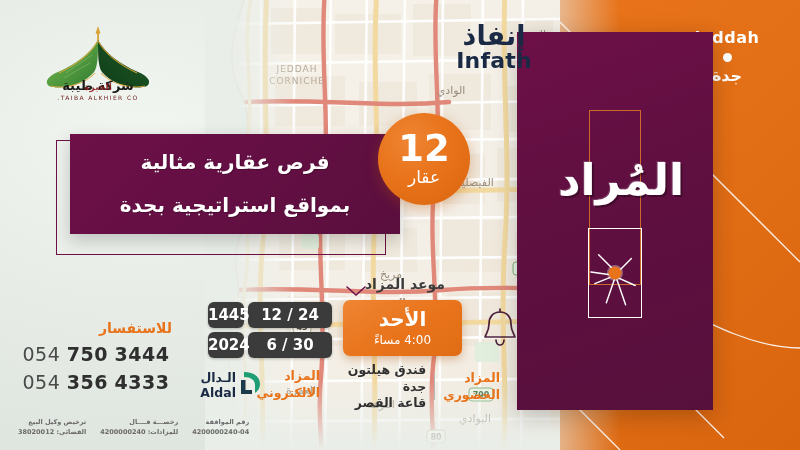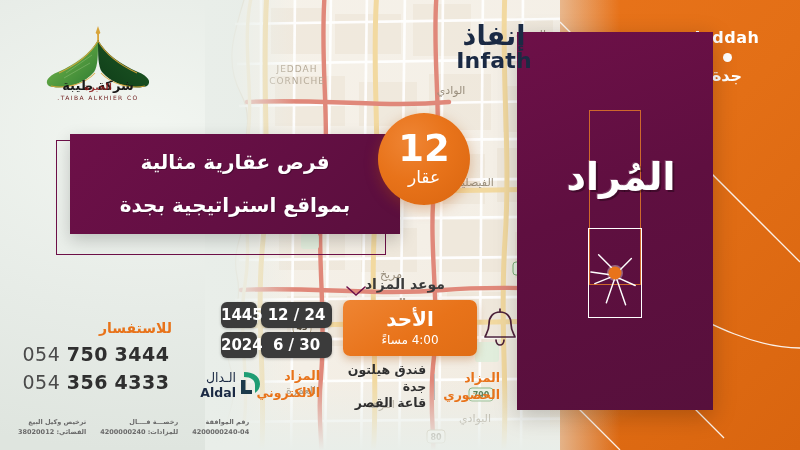--- a/index.html
+++ b/index.html
@@ -59,21 +59,21 @@
     box-shadow:0 6px 22px rgba(0,0,0,0.22);
   }
   .panel-frame{
     position:absolute; left:50%; transform:translateX(-50%);
     top:78px; width:52px; height:175px;
     border:1.4px solid rgba(225,120,40,0.85);
   }
   .murad{
     position:absolute; left:0; right:0; top:126px;
     text-align:center;
-    font-size:38px; font-weight:bold; color:#ffffff;
+    font-size:44px; font-weight:bold; color:#ffffff;
     letter-spacing:0.5px; line-height:1;
     text-shadow:2px 2px 0 rgba(0,0,0,0.30), -1px -1px 0 rgba(255,255,255,0.18);
     margin-left:12px;
   }
   .panel-mapicon{
     position:absolute; left:50%; transform:translateX(-50%);
     top:196px; width:54px; height:90px;
     border:1.6px solid #ffffff;
   }
   .panel-mapicon svg{ position:absolute; inset:0; width:100%; height:100%; }
@@ -145,25 +145,25 @@
   
   .datebox{ position:absolute; left:204px; top:302px; width:128px; }
   .daterow{ display:flex; gap:4px; margin-bottom:4px; }
   .chip{
     background:#3b3b3b; color:#fff; border-radius:6px;
     font-size:15px; font-weight:bold; text-align:center;
     padding:4px 0; direction:ltr;
     box-shadow:0 1px 3px rgba(0,0,0,0.25);
   }
   .chip.year{ width:36px; }
-  .chip.md{ width:71px;border-radius:7px; }
+  .chip.md{ width:84px; }
 
   
   .daybtn{
-    position:absolute; left:343px; top:300px; width:134px; height:56px;
+    position:absolute; left:343px; top:300px; width:119px; height:56px;
     background:linear-gradient(150deg,#ef8533 0%, #e8731a 55%, #e06d15 100%);
     border-radius:7px;
     display:flex; flex-direction:column; align-items:center; justify-content:center;
     box-shadow:0 3px 9px rgba(170,80,12,0.35);
   }
   .daybtn-day{ color:#fff; font-size:20px; font-weight:bold; line-height:1; }
   .daybtn-time{ color:#fff; font-size:12px; margin-top:4px; direction:rtl; }
 
   
   .bell{ position:absolute; left:481px; top:306px; width:38px; height:42px; }
@@ -178,21 +178,21 @@
   .venue-sep{ width:1.2px; height:26px; background:#b9b9b9; }
 
   
   .eauction{
     position:absolute; left:262px; top:368px; width:58px;
     font-size:12.5px; font-weight:bold; color:#e8731a;
     line-height:1.35; text-align:right;
   }
   .aldal{ position:absolute; left:196px; top:368px; width:62px; height:36px; }
   .aldal-txt{ position:absolute; left:0; top:2px; width:40px; text-align:right; direction:rtl; }
-  .aldal-ar{ font-size:12.5px; font-weight:normal; color:#1b2a44; line-height:1.2; }
+  .aldal-ar{ font-size:12.5px; font-weight:bold; color:#1b2a44; line-height:1.2; }
   .aldal-en{ font-size:12.5px; font-weight:bold; color:#1b2a44; direction:ltr; line-height:1.2; }
   .aldal-mark{ position:absolute; left:42px; top:1px; width:24px; height:28px; }
 
   
   .inquiry-lbl{
     position:absolute; left:104px; top:320px; width:68px; text-align:right;
     font-size:14px; font-weight:bold; color:#e8731a;
   }
   .phone{
     position:absolute; left:18px; width:156px; text-align:center; direction:ltr;

